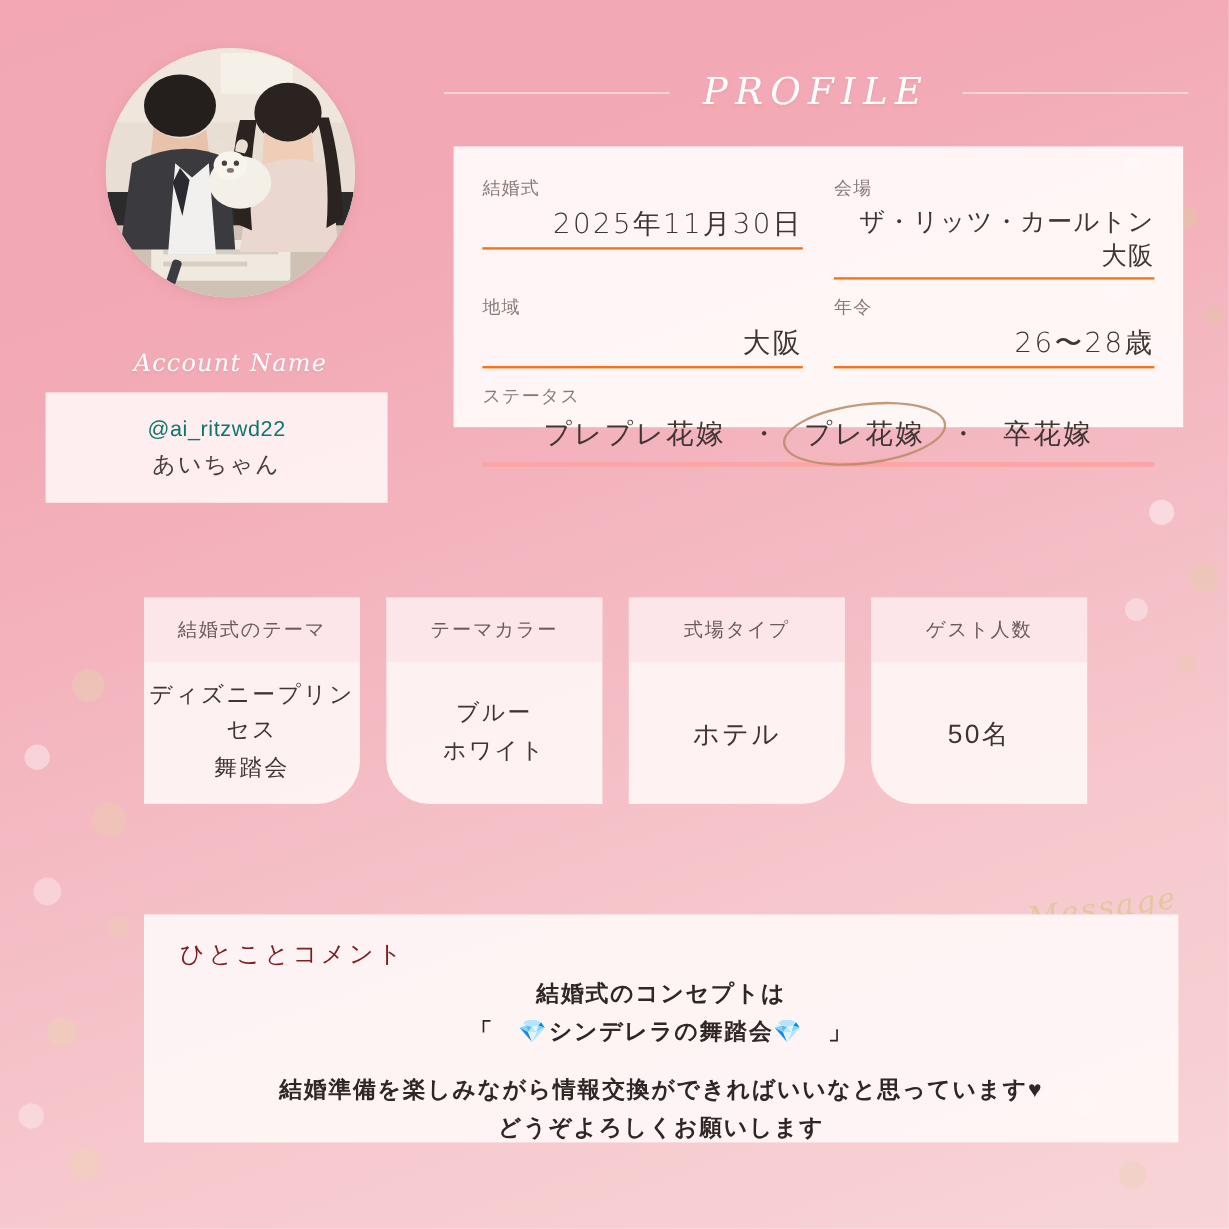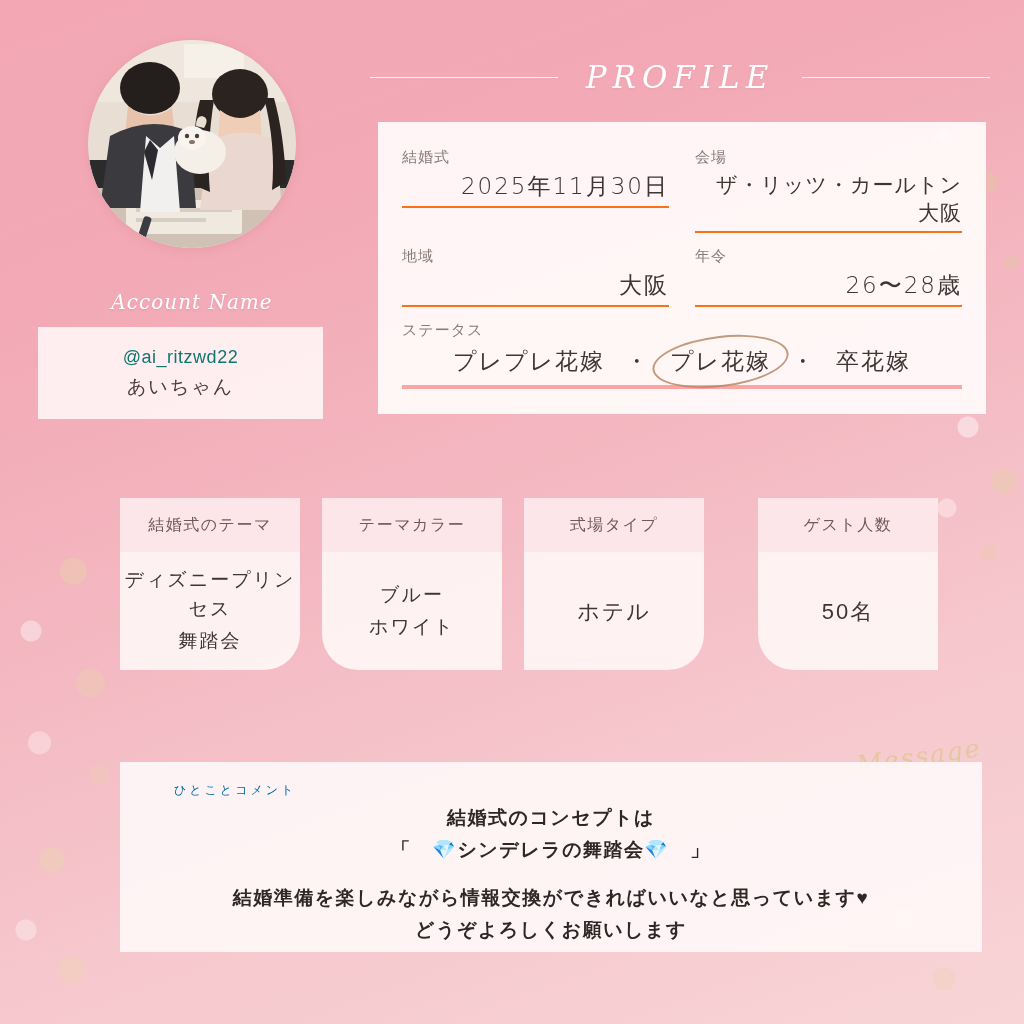--- a/index.html
+++ b/index.html
@@ -93,21 +93,21 @@
     display: flex; flex-direction: column;
     align-items: center; justify-content: center; gap: 6px;
     color: #5b4a4a;
   }
   .account-handle { font-size: 18px; letter-spacing: .5px; color: #0f766e; }
   .account-name { font-size: 19px; letter-spacing: 2px; color: #4a3c3c; }
 
   
   .profile-card {
     position: absolute; top: 122px; left: 378px;
-    width: 608px; height: 292px;
+    width: 608px; height: 234px;
     background: rgba(255,250,250,.94);
     padding: 26px 24px 18px 24px;
   }
   .row { display: flex; gap: 26px; }
   .field { flex: 1; margin-bottom: 14px; }
   .field.full { flex: none; width: 100%; }
   .field-label {
     font-size: 15px; color: #8a7a78; letter-spacing: 1px; margin-bottom: 4px;
   }
   .field-value {
@@ -142,21 +142,21 @@
   .cards { position: absolute; top: 498px; left: 120px; width: 860px; display: flex; gap: 22px; }
   .card {
     width: 180px; height: 172px;
     background: rgba(255,247,247,.9);
     border-radius: 0 0 36px 0;
     display: flex; flex-direction: column;
     overflow: hidden;
   }
   .card:nth-child(2) { border-radius: 0 0 0 36px; }
   .card:nth-child(3) { border-radius: 0 0 36px 0; }
-  .card:nth-child(4) { border-radius: 0 0 0 36px; margin-left: 32px; }
+  .card:nth-child(4) { border-radius: 0 0 0 36px; }
   .card-head {
     height: 54px; display: flex; align-items: center; justify-content: center;
     background: rgba(252,228,231,.85);
     color: #6c5b59; font-size: 16px; letter-spacing: 1.5px;
   }
   .card-body {
     flex: 1; display: flex; flex-direction: column;
     align-items: center; justify-content: center;
     gap: 4px;
     color: #3f3534; font-size: 19px; letter-spacing: 2px;
@@ -174,21 +174,21 @@
     letter-spacing: 2px;
     transform: rotate(-8deg);
   }
   .message-card {
     position: absolute; top: 762px; left: 120px;
     width: 862px; height: 190px;
     background: rgba(255,248,248,.9);
     padding: 20px 30px;
   }
   .message-label {
-    font-size: 12px; color: #0369a1; letter-spacing: 3px; margin-bottom: 6px; margin-left: 24px;
+    font-size: 20px; color: #7f1d1d; letter-spacing: 3px; margin-bottom: 6px;
   }
   .message-body { text-align: center; color: #2f2726; }
   .msg-line { font-weight: bold; letter-spacing: 1.5px; }
   .msg-line.l1 { font-size: 19px; margin-bottom: 6px; }
   .msg-line.l2 { font-size: 19px; margin-bottom: 22px; }
   .msg-line.l3 { font-size: 19px; margin-bottom: 6px; }
   .msg-line.l4 { font-size: 19px; }
   .gem { color: #6fb7e8; }
 </style>
 </head>

